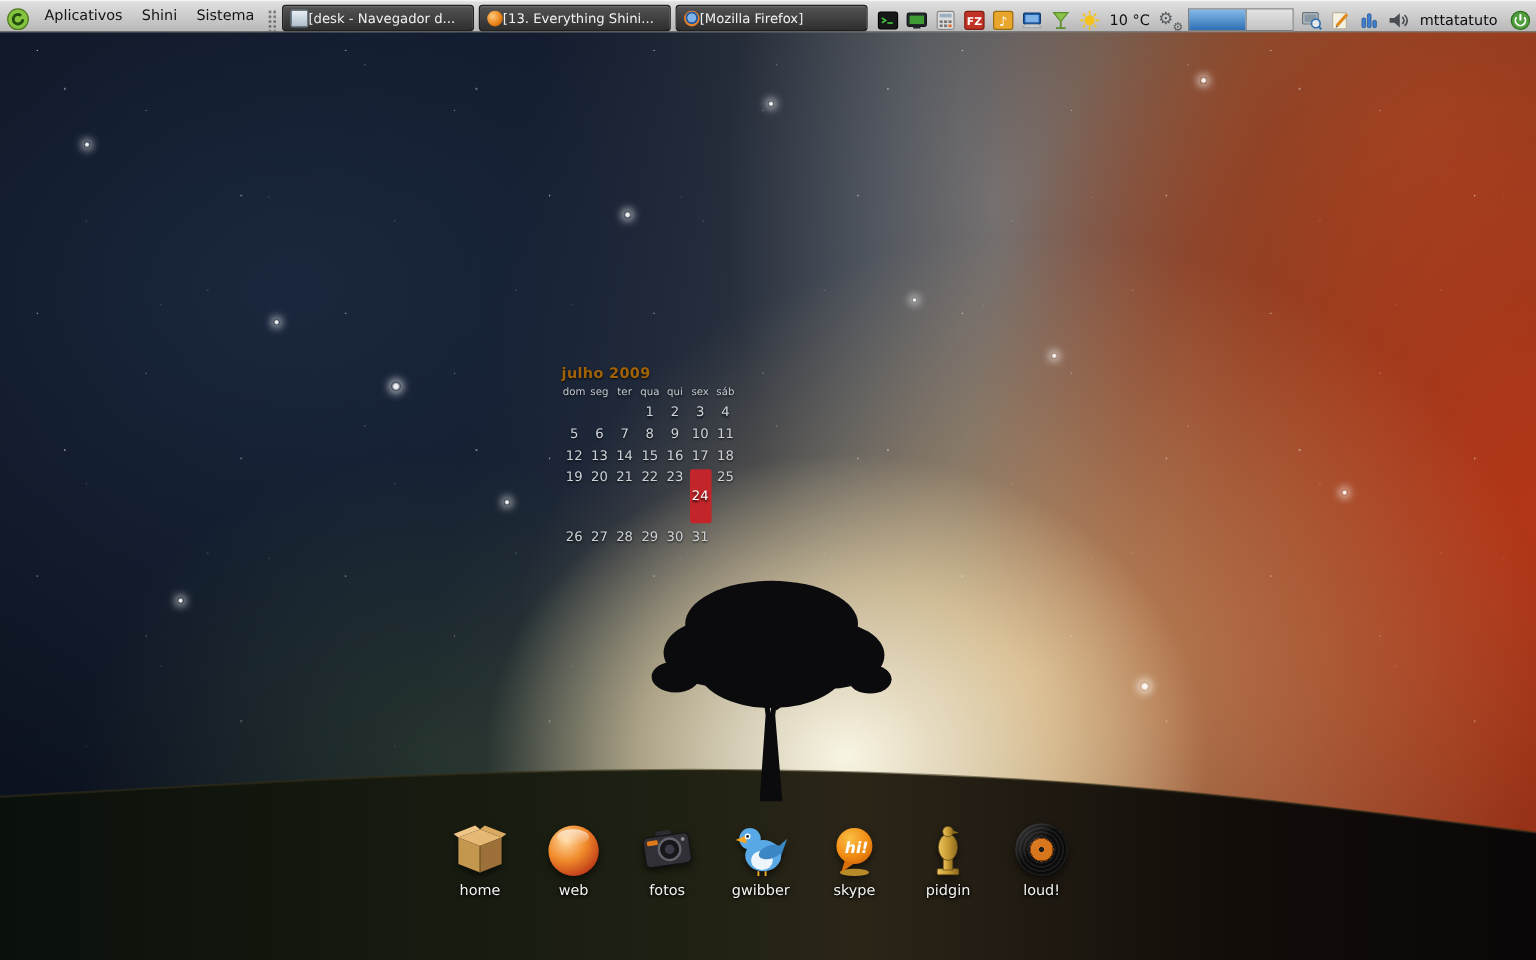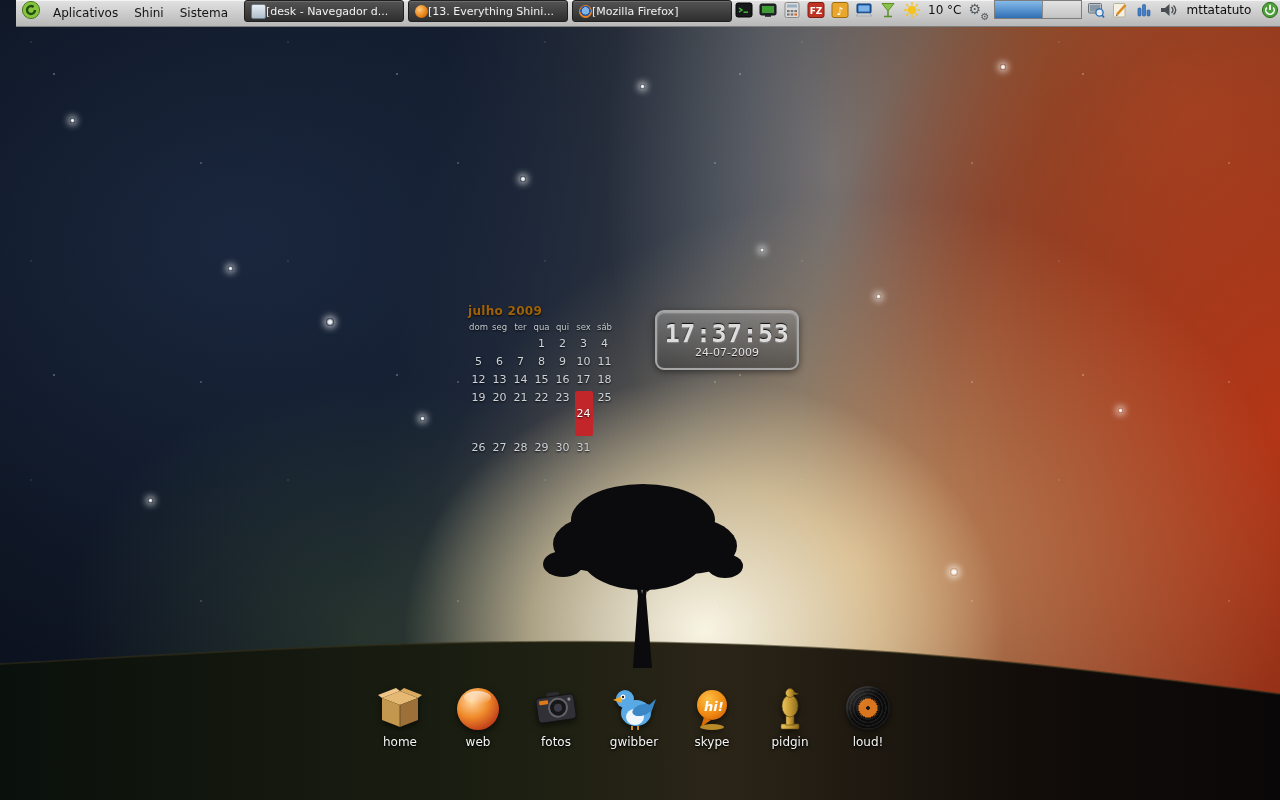--- a/index.html
+++ b/index.html
@@ -33,23 +33,23 @@
     radial-gradient(1px 1px at 134px 254px, rgba(255,255,255,.5), transparent 60%);
     background-size:343px 301px;}
   .bigstar{position:absolute;z-index:2;border-radius:50%;
     background:radial-gradient(circle,#fff 0%,rgba(255,255,255,.85) 35%,rgba(255,255,255,0) 72%);
     box-shadow:0 0 7px 2px rgba(255,255,255,.75);}
   .ground{position:absolute;left:0;bottom:0;width:1280px;height:170px;z-index:4;}
   .tree{position:absolute;left:535px;top:468px;width:215px;height:200px;z-index:5;}
 
   
   .panel{position:absolute;top:0;left:0;right:0;height:26px;z-index:50;
-    display:flex;align-items:flex-start;font-size:12px;color:#141414;
+    display:flex;align-items:flex-end;font-size:12px;color:#141414;
     background:linear-gradient(#e2e2e2,#b8b8b8);
-    border-bottom:1px solid #7e7e7e;box-shadow:inset 0 1px 0 #f4f4f4;margin-left:16px;}
+    border-bottom:1px solid #7e7e7e;box-shadow:inset 0 1px 0 #f4f4f4;}
   .logo{width:20px;height:20px;margin:0 4px 0 5px;display:inline-flex;}
   .menu{padding:0 8px;line-height:26px;cursor:default;white-space:nowrap;}
   .handle{width:7px;height:18px;margin:0 3px;
     background-image:radial-gradient(circle,#6f6f6f 1px,transparent 1.3px);
     background-size:4px 4px;}
   .tasks{display:flex;align-items:center;}
   .task{display:flex;align-items:center;gap:0;width:146px;height:20px;margin:0 2px;
     padding:0 6px;border-radius:3px;border:1px solid #1f1f1f;
     background:linear-gradient(#545454,#2e2e2e);color:#f1f1f1;font-size:11px;
     overflow:hidden;white-space:nowrap;box-shadow:inset 0 1px 0 rgba(255,255,255,.15);}
@@ -201,24 +201,20 @@
       <span class="d">26</span>
       <span class="d">27</span>
       <span class="d">28</span>
       <span class="d">29</span>
       <span class="d">30</span>
       <span class="d">31</span>
       <span class="d"></span>
     </div>
   </div>
 
-  <div class="clock">
-    <div class="time">17:37:53</div>
-    <div class="date">24-07-2009</div>
-  </div>
 
   <div class="dock">
     <div class="ditem">
       <div class="dicon">
         <svg width="44" height="44" viewBox="0 0 44 44">
           <polygon points="22,5 40,12 22,19 4,12" fill="#e5b873"></polygon>
           <polygon points="4,12 22,19 22,41 4,34" fill="#c4974f"></polygon>
           <polygon points="40,12 22,19 22,41 40,34" fill="#9c7038"></polygon>
           <polygon points="22,5 40,12 44,9 26,2" fill="#d8a95e"></polygon>
           <polygon points="22,5 4,12 0,9 18,2" fill="#efc687"></polygon>

